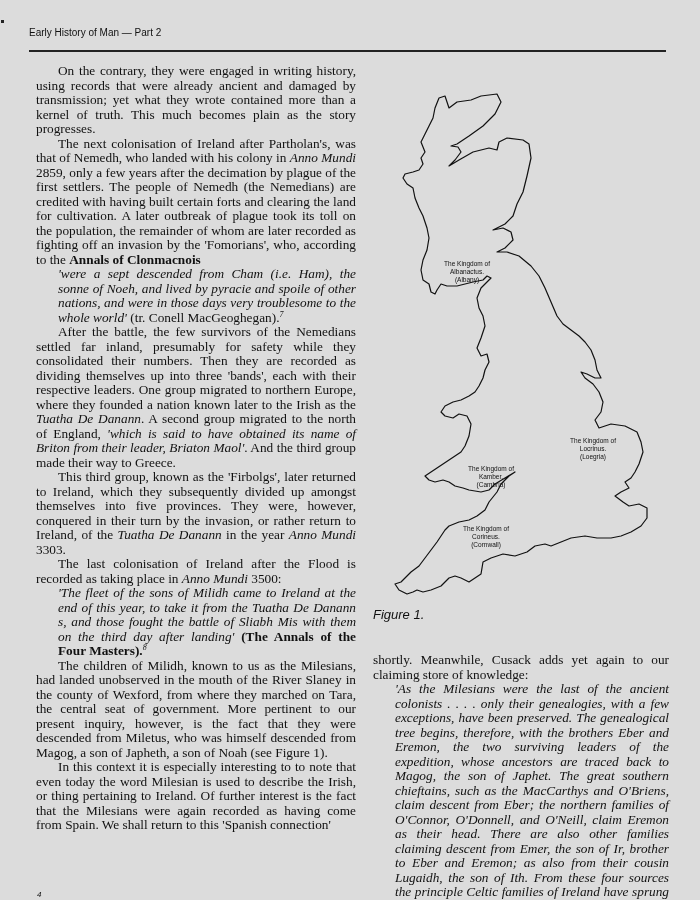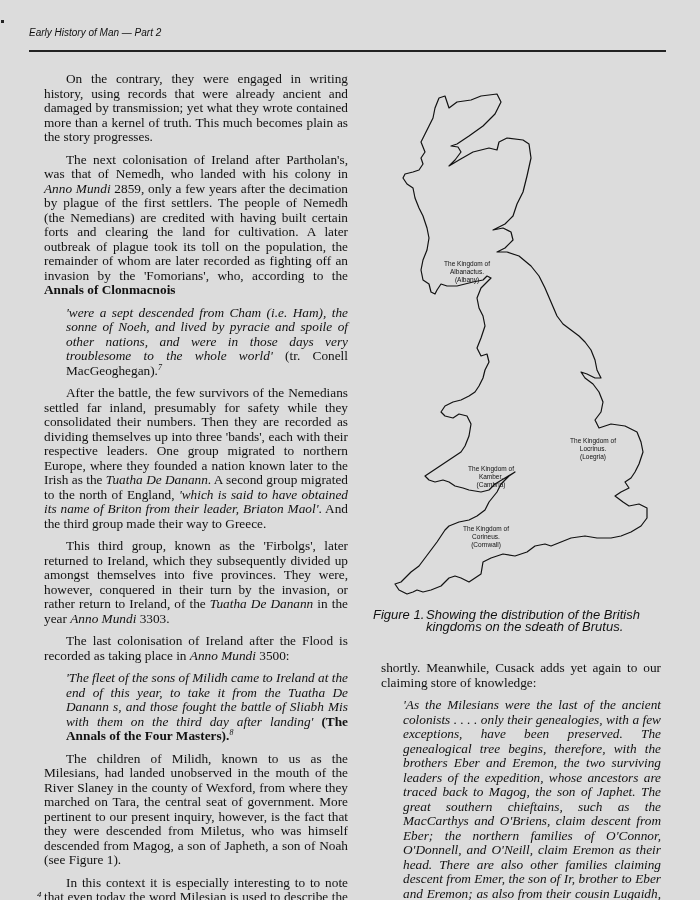--- a/index.html
+++ b/index.html
@@ -6,29 +6,29 @@
   body {
     width: 700px; height: 900px; overflow: hidden;
     background: #dcdcdc;
     position: relative;
     font-family: "Liberation Serif", serif;
     color: #111;
   }
   .page-mark { position:absolute; left:1px; top:20px; width:3px; height:3px; background:#222; }
   .running-head {
     position:absolute; left:29px; top:27px;
-    font-family: "Liberation Sans", sans-serif; font-style: italic;
+    font-family: "Liberation Sans", sans-serif; 
     font-size: 10px; color:#111;
   }
   .head-rule { position:absolute; left:29px; top:50px; width:637px; height:2px; background:#222; }
   .col-left {
     position:absolute; left:36px; top:64px; width:320px;
     font-size:13.3px; line-height:14.5px; text-align:justify;
   }
-  .col-left p, .col-right p { margin:8px; }
+  .col-left p, .col-right p { margin:0; }
   .indent { text-indent: 22px; }
   .quote { padding-left:22px; font-style:italic; }
   .quote .up { font-style:normal; }
   b { font-weight:bold; }
   i { }
   sup { font-size:8px; line-height:0; vertical-align: super; }
   .map-wrap { position:absolute; left:385px; top:80px; width:300px; height:520px; }
   .map-wrap svg { position:absolute; left:0; top:0; }
   .map-label {
     position:absolute; font-family:"Liberation Sans", sans-serif; font-size:6.5px;
@@ -88,21 +88,20 @@
   </div>
   <div class="map-label" style="left:61px;top:445px;">
     <div>The Kingdom of</div>
     <div>Corineus.</div>
     <div>(Cornwall)</div>
   </div>
 </div>
 
 <div class="fig-caption">
   <span class="fig-num">Figure 1.</span>
-  <div class="fig-text">Showing the distribution of the British kingdoms on the sdeath of Brutus.</div>
 </div>
 
 <div class="col-right">
   <p>shortly. Meanwhile, Cusack adds yet again to our claiming store of knowledge:</p>
   <p class="quote"><span>'As the Milesians were the last of the ancient colonists . . . . only their genealogies, with a few exceptions, have been preserved. The genealogical tree begins, therefore, with the brothers Eber and Eremon, the two surviving leaders of the expedition, whose ancestors are traced back to Magog, the son of Japhet. The great southern chieftains, such as the MacCarthys and O'Briens, claim descent from Eber; the northern families of O'Connor, O'Donnell, and O'Neill, claim Eremon as their head. There are also other families claiming descent from Emer, the son of Ir, brother to Eber and Eremon; as also from their cousin Lugaidh, the son of Ith. From these four sources the principle Celtic families of Ireland have sprung . . .'</span><sup>9</sup></p>
 </div>
 
 <div class="page-number">4</div>
 
 </body></html>

